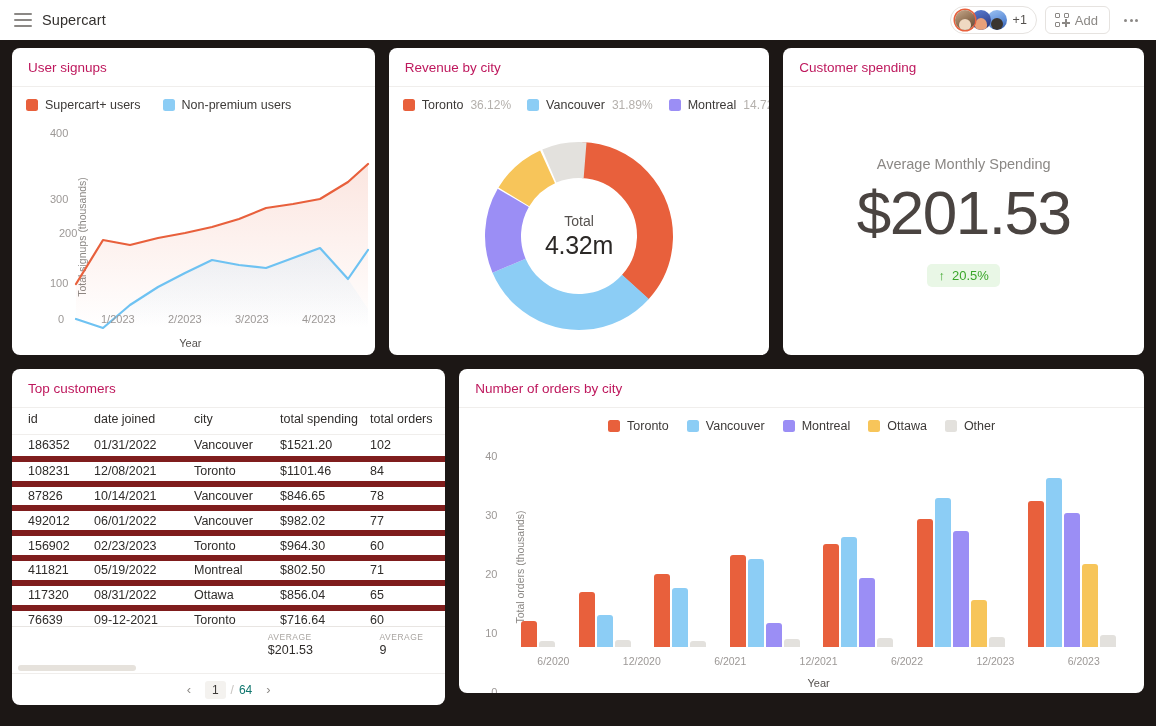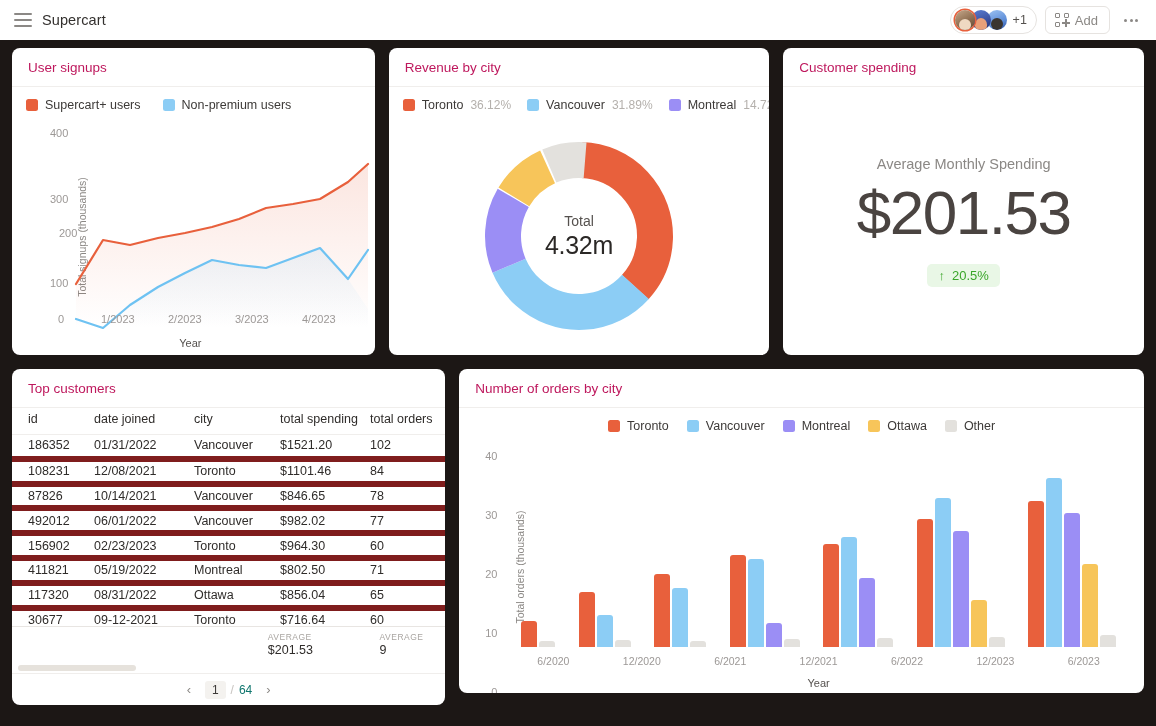--- a/index.html
+++ b/index.html
@@ -359,21 +359,21 @@
                     <td>71</td>
                   </tr>
                   <tr>
                     <td>117320</td>
                     <td>08/31/2022</td>
                     <td>Ottawa</td>
                     <td>$856.04</td>
                     <td>65</td>
                   </tr>
                   <tr>
-                    <td>30677</td>
+                    <td>76639</td>
                     <td>09-12-2021</td>
                     <td>Toronto</td>
                     <td>$716.64</td>
                     <td>60</td>
                   </tr>
                 </tbody>
             </table>
           </div>
 
           <div class="tfoot">

